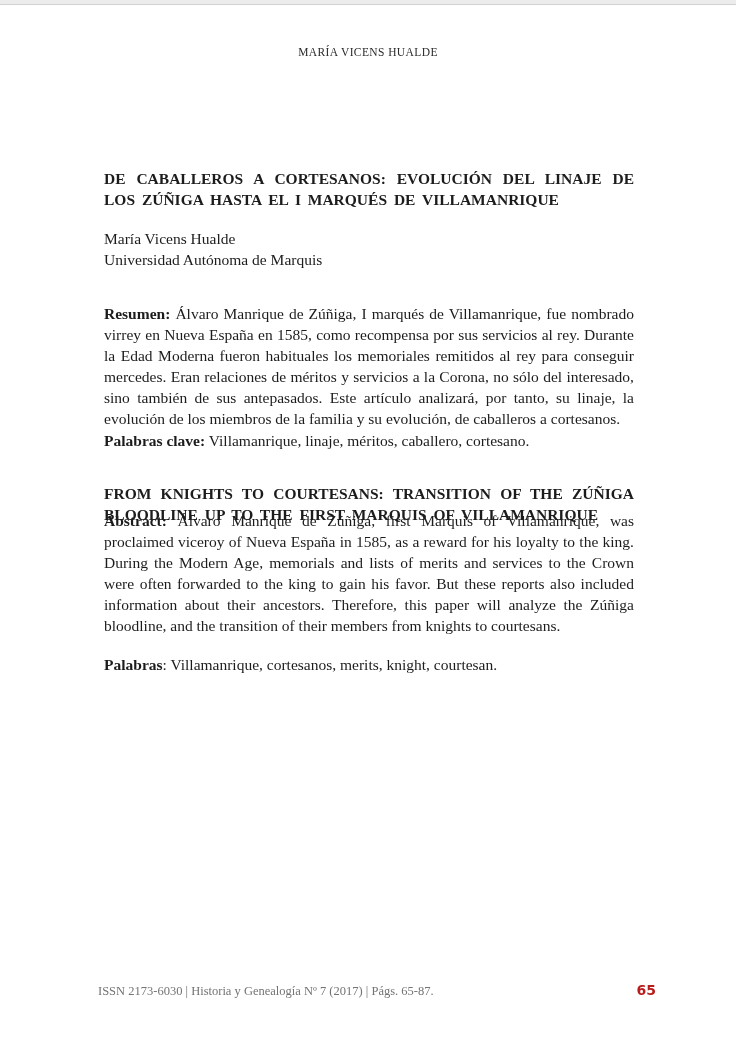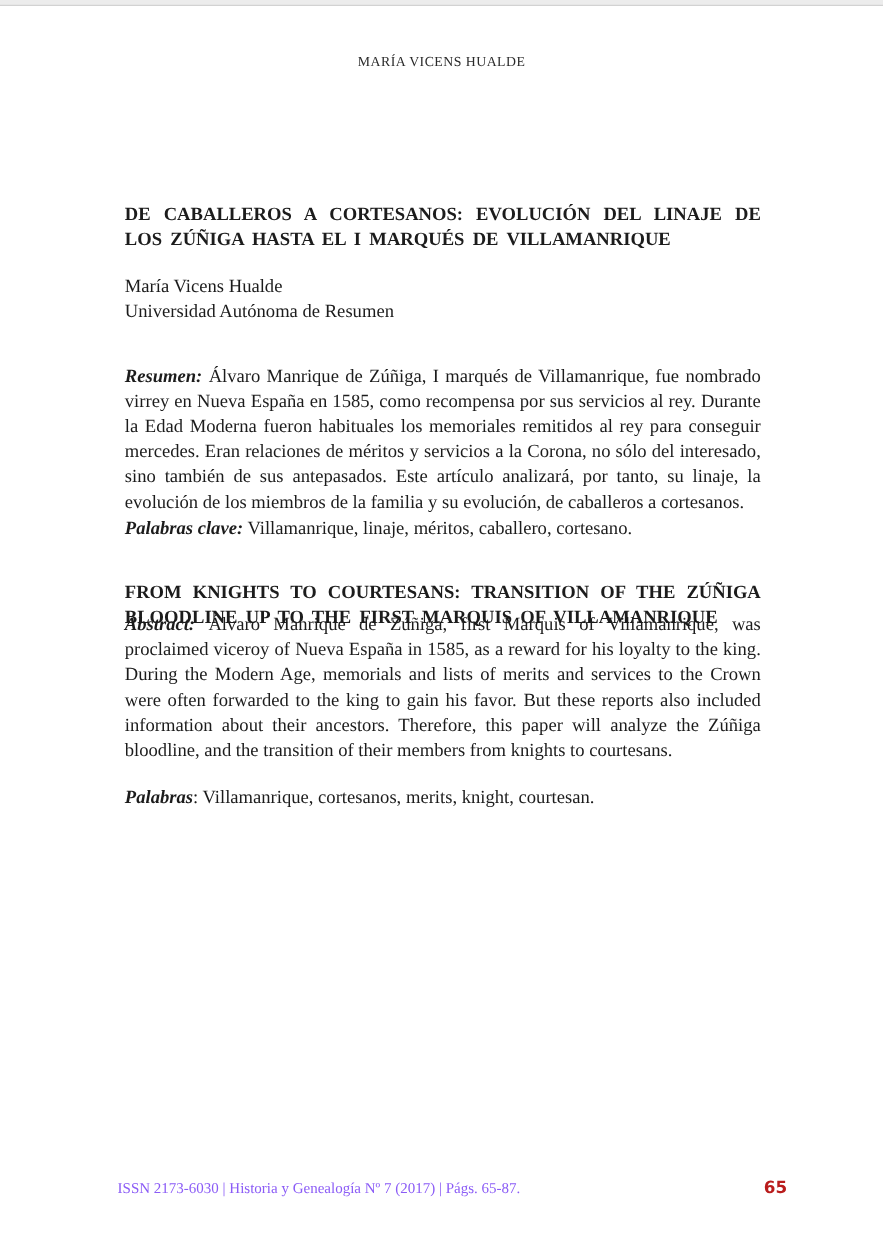--- a/index.html
+++ b/index.html
@@ -45,37 +45,37 @@
   .author-block {
     top: 228px;
     font-size: 15.5px;
     line-height: 21px;
   }
   .para {
     font-size: 15.5px;
     line-height: 21px;
     text-align: justify;
   }
-  .para b { font-weight: bold; font-style: italic; }
+  .para b { font-weight: bold; }
   .resumen-block  { top: 303px; }
   .palabras-block { top: 430px; }
   .abstract-block { top: 510px; }
   .keywords-block { top: 654px; }
   .footer {
     position: absolute;
     top: 982px;
     left: 98px;
     right: 80px;
     display: flex;
     justify-content: space-between;
     align-items: baseline;
   }
   .footer-issn {
     font-size: 12.5px;
-    color: #8b5cf6;
+    color: #737373;
   }
   .page-number {
     font-family: "DejaVu Sans", "Liberation Sans", sans-serif;
     font-size: 14px;
     font-weight: 600;
     color: #b91c1c;
   }
 </style>
 </head>
 <body>
@@ -83,21 +83,21 @@
 <div class="page">
 
   <div class="top-edge"></div>
 
   <div class="running-header">MARÍA VICENS HUALDE</div>
 
   <div class="content title title-es">DE CABALLEROS A CORTESANOS: EVOLUCIÓN DEL LINAJE DE LOS ZÚÑIGA HASTA EL I MARQUÉS DE VILLAMANRIQUE</div>
 
   <div class="content author-block">
     <div>María Vicens Hualde</div>
-    <div>Universidad Autónoma de Resumen</div>
+    <div>Universidad Autónoma de Marquis</div>
   </div>
 
   <div class="content para resumen-block"><b>Resumen:</b> <span>Álvaro Manrique de Zúñiga, I marqués de Villamanrique, fue nombrado virrey en Nueva España en 1585, como recompensa por sus servicios al rey. Durante la Edad Moderna fueron habituales los memoriales remitidos al rey para conseguir mercedes. Eran relaciones de méritos y servicios a la Corona, no sólo del interesado, sino también de sus antepasados. Este artículo analizará, por tanto, su linaje, la evolución de los miembros de la familia y su evolución, de caballeros a cortesanos.</span></div>
 
   <div class="content title title-en">FROM KNIGHTS TO COURTESANS: TRANSITION OF THE ZÚÑIGA BLOODLINE UP TO THE FIRST MARQUIS OF VILLAMANRIQUE</div>
 
   <div class="content para palabras-block"><b>Palabras clave:</b> <span>Villamanrique, linaje, méritos, caballero, cortesano.</span></div>
 
   <div class="content para abstract-block"><b>Abstract:</b> <span>Álvaro Manrique de Zúñiga, first Marquis of Villamanrique, was proclaimed viceroy of Nueva España in 1585, as a reward for his loyalty to the king. During the Modern Age, memorials and lists of merits and services to the Crown were often forwarded to the king to gain his favor. But these reports also included information about their ancestors. Therefore, this paper will analyze the Zúñiga bloodline, and the transition of their members from knights to courtesans.</span></div>
 

